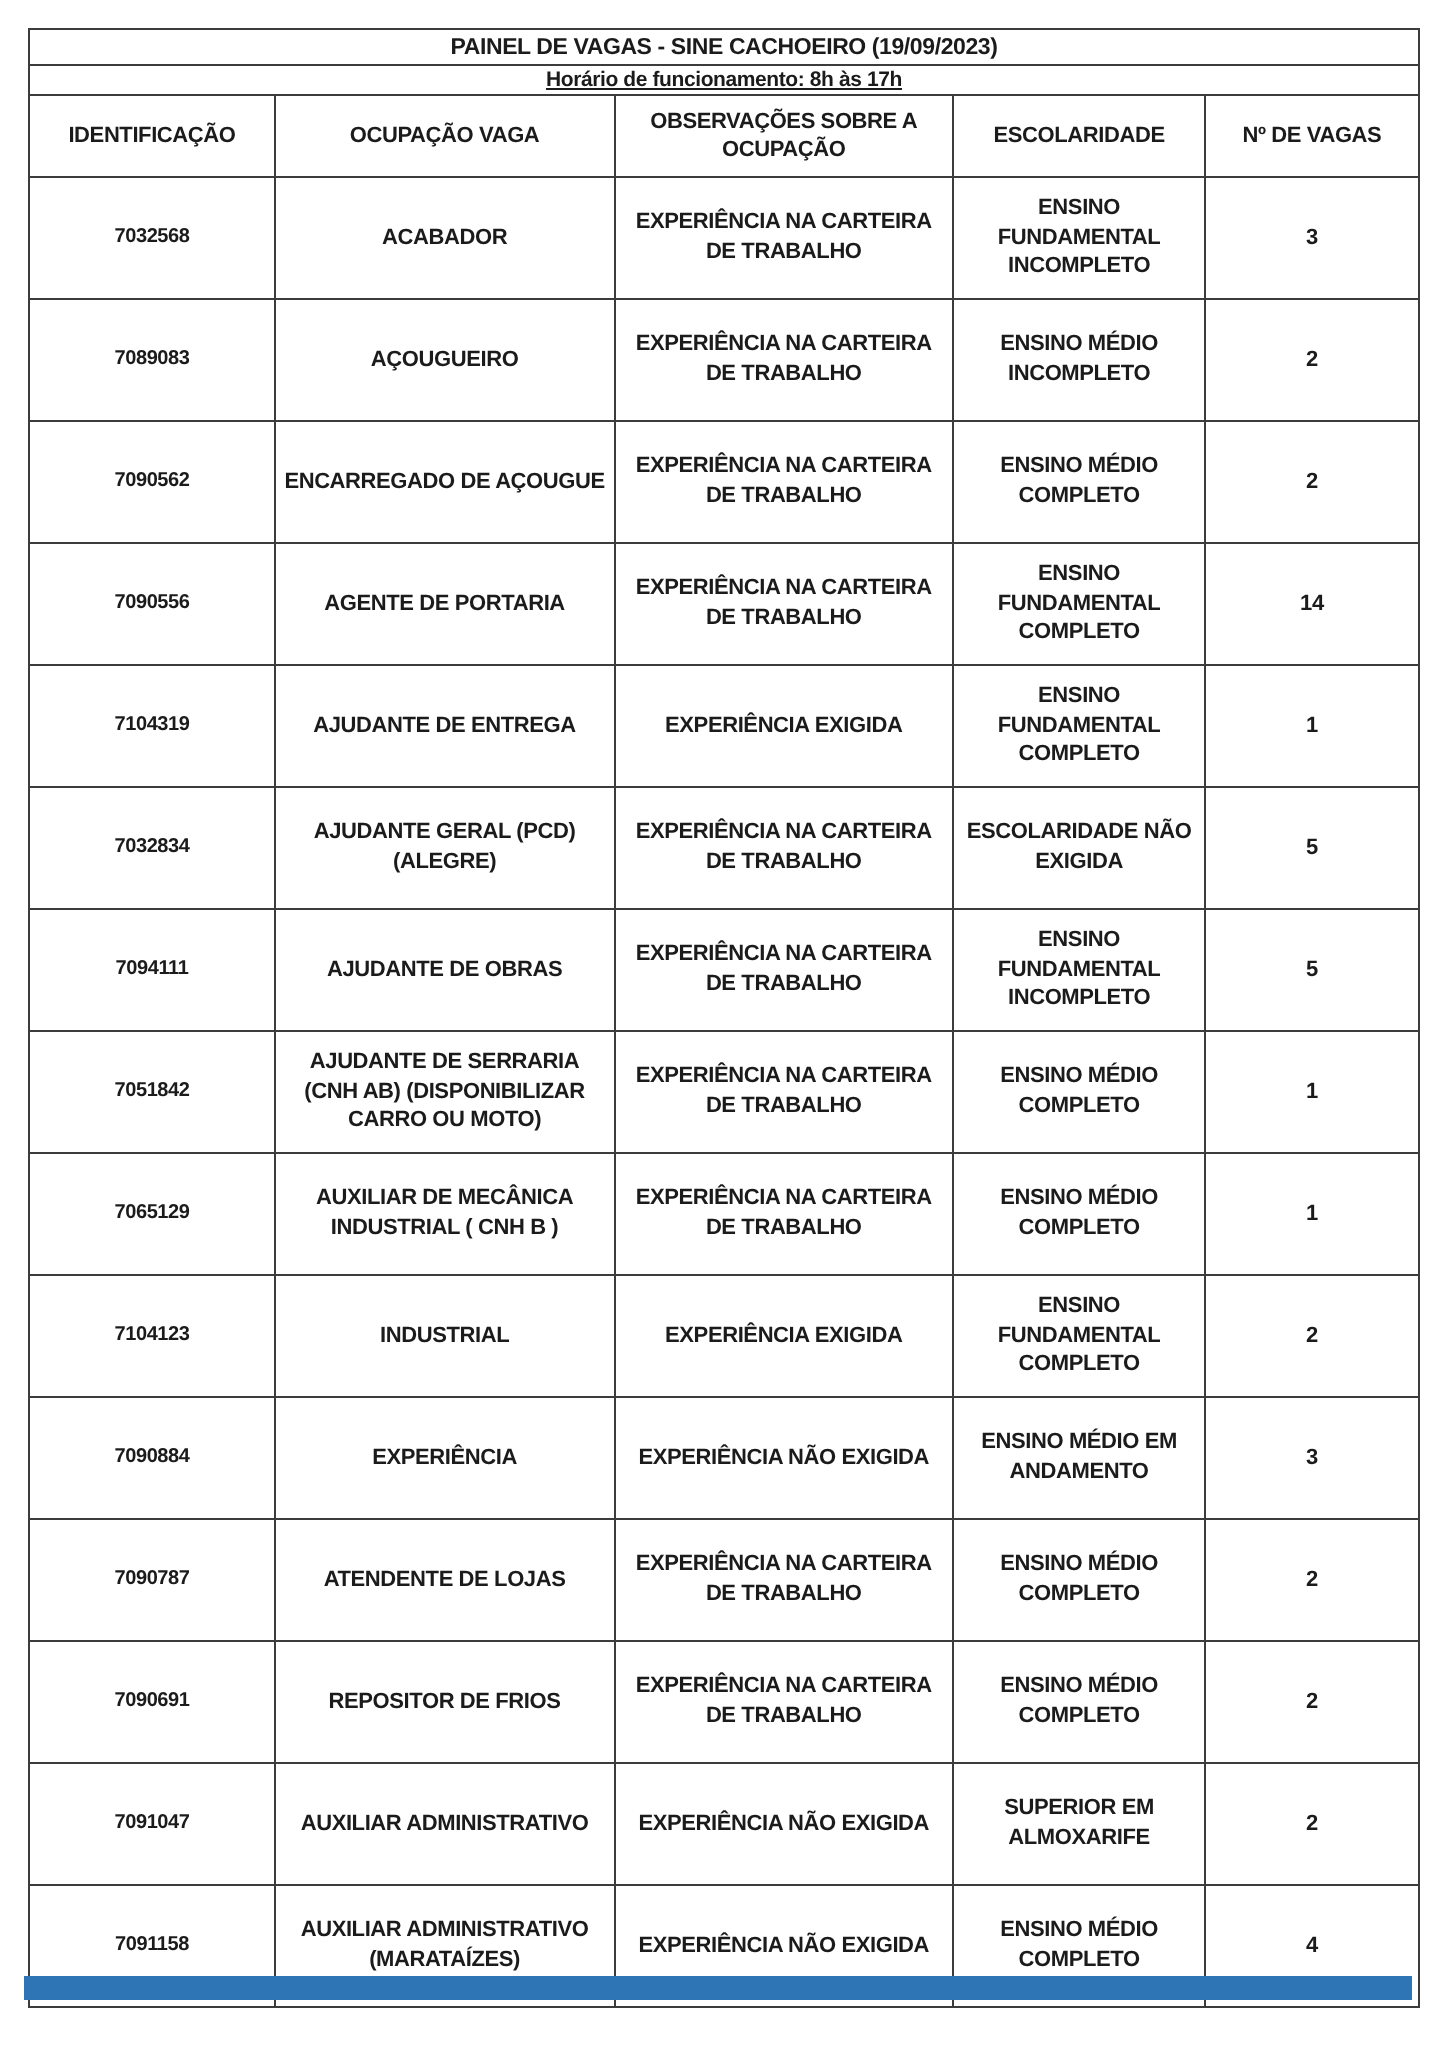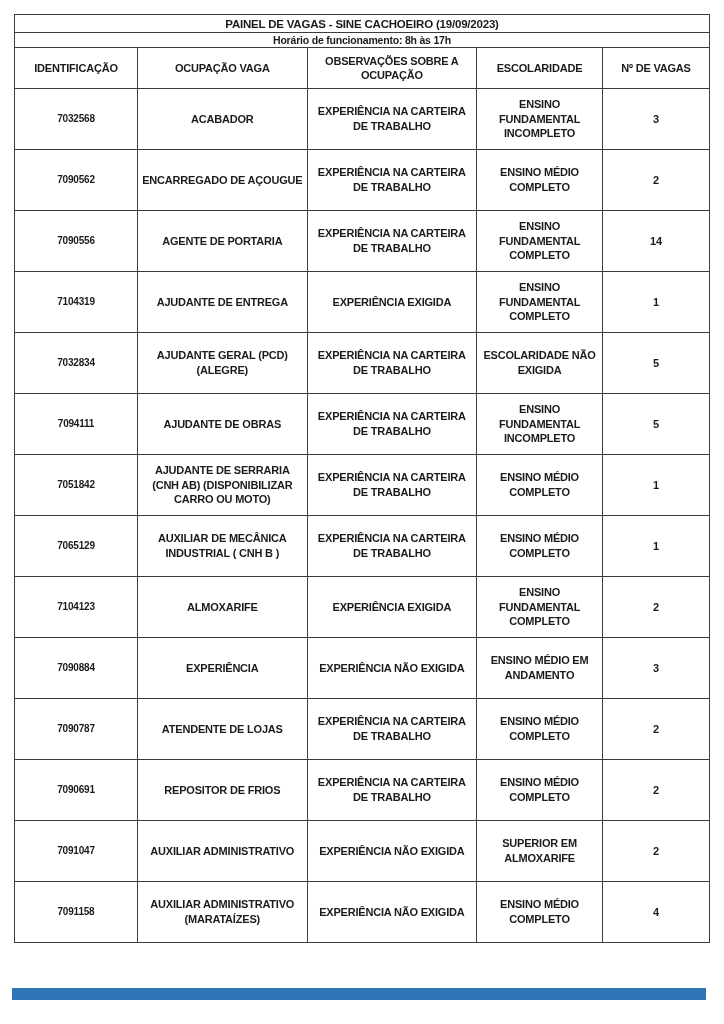--- a/index.html
+++ b/index.html
@@ -39,20 +39,21 @@
   tr.title-row th {
     height: 15px;
     font-size: 11.5px;
     padding: 1px 2px;
     margin-left: 43px;
   }
   tr.subtitle-row th {
     height: 12px;
     font-size: 10.5px;
     padding: 1px 2px;
+    text-decoration: underline;
   }
   tr.header-row th {
     height: 36px;
     font-size: 11px;
     line-height: 1.3;
   }
   tbody td {
     height: 56px;
     font-size: 11px;
     line-height: 1.35;
@@ -98,20 +99,27 @@
     </thead>
     <tbody>
     <tr>
       <td class="col-id">7032568</td>
       <td class="col-occ">ACABADOR</td>
       <td class="col-obs">EXPERIÊNCIA NA CARTEIRA DE TRABALHO</td>
       <td class="col-edu">ENSINO FUNDAMENTAL INCOMPLETO</td>
       <td class="col-vac">3</td>
     </tr>
 
+    <tr>
+      <td class="col-id">7089083</td>
+      <td class="col-occ">AÇOUGUEIRO</td>
+      <td class="col-obs">EXPERIÊNCIA NA CARTEIRA DE TRABALHO</td>
+      <td class="col-edu">ENSINO MÉDIO INCOMPLETO</td>
+      <td class="col-vac">2</td>
+    </tr>
 
     <tr>
       <td class="col-id">7090562</td>
       <td class="col-occ">ENCARREGADO DE AÇOUGUE</td>
       <td class="col-obs">EXPERIÊNCIA NA CARTEIRA DE TRABALHO</td>
       <td class="col-edu">ENSINO MÉDIO COMPLETO</td>
       <td class="col-vac">2</td>
     </tr>
 
     <tr>
@@ -157,21 +165,21 @@
     <tr>
       <td class="col-id">7065129</td>
       <td class="col-occ">AUXILIAR DE MECÂNICA INDUSTRIAL ( CNH B )</td>
       <td class="col-obs">EXPERIÊNCIA NA CARTEIRA DE TRABALHO</td>
       <td class="col-edu">ENSINO MÉDIO COMPLETO</td>
       <td class="col-vac">1</td>
     </tr>
 
     <tr>
       <td class="col-id">7104123</td>
-      <td class="col-occ">ALMOXARIFE</td>
+      <td class="col-occ">INDUSTRIAL</td>
       <td class="col-obs">EXPERIÊNCIA EXIGIDA</td>
       <td class="col-edu">ENSINO FUNDAMENTAL COMPLETO</td>
       <td class="col-vac">2</td>
     </tr>
 
     <tr>
       <td class="col-id">7090884</td>
       <td class="col-occ">EXPERIÊNCIA</td>
       <td class="col-obs">EXPERIÊNCIA NÃO EXIGIDA</td>
       <td class="col-edu">ENSINO MÉDIO EM ANDAMENTO</td>

